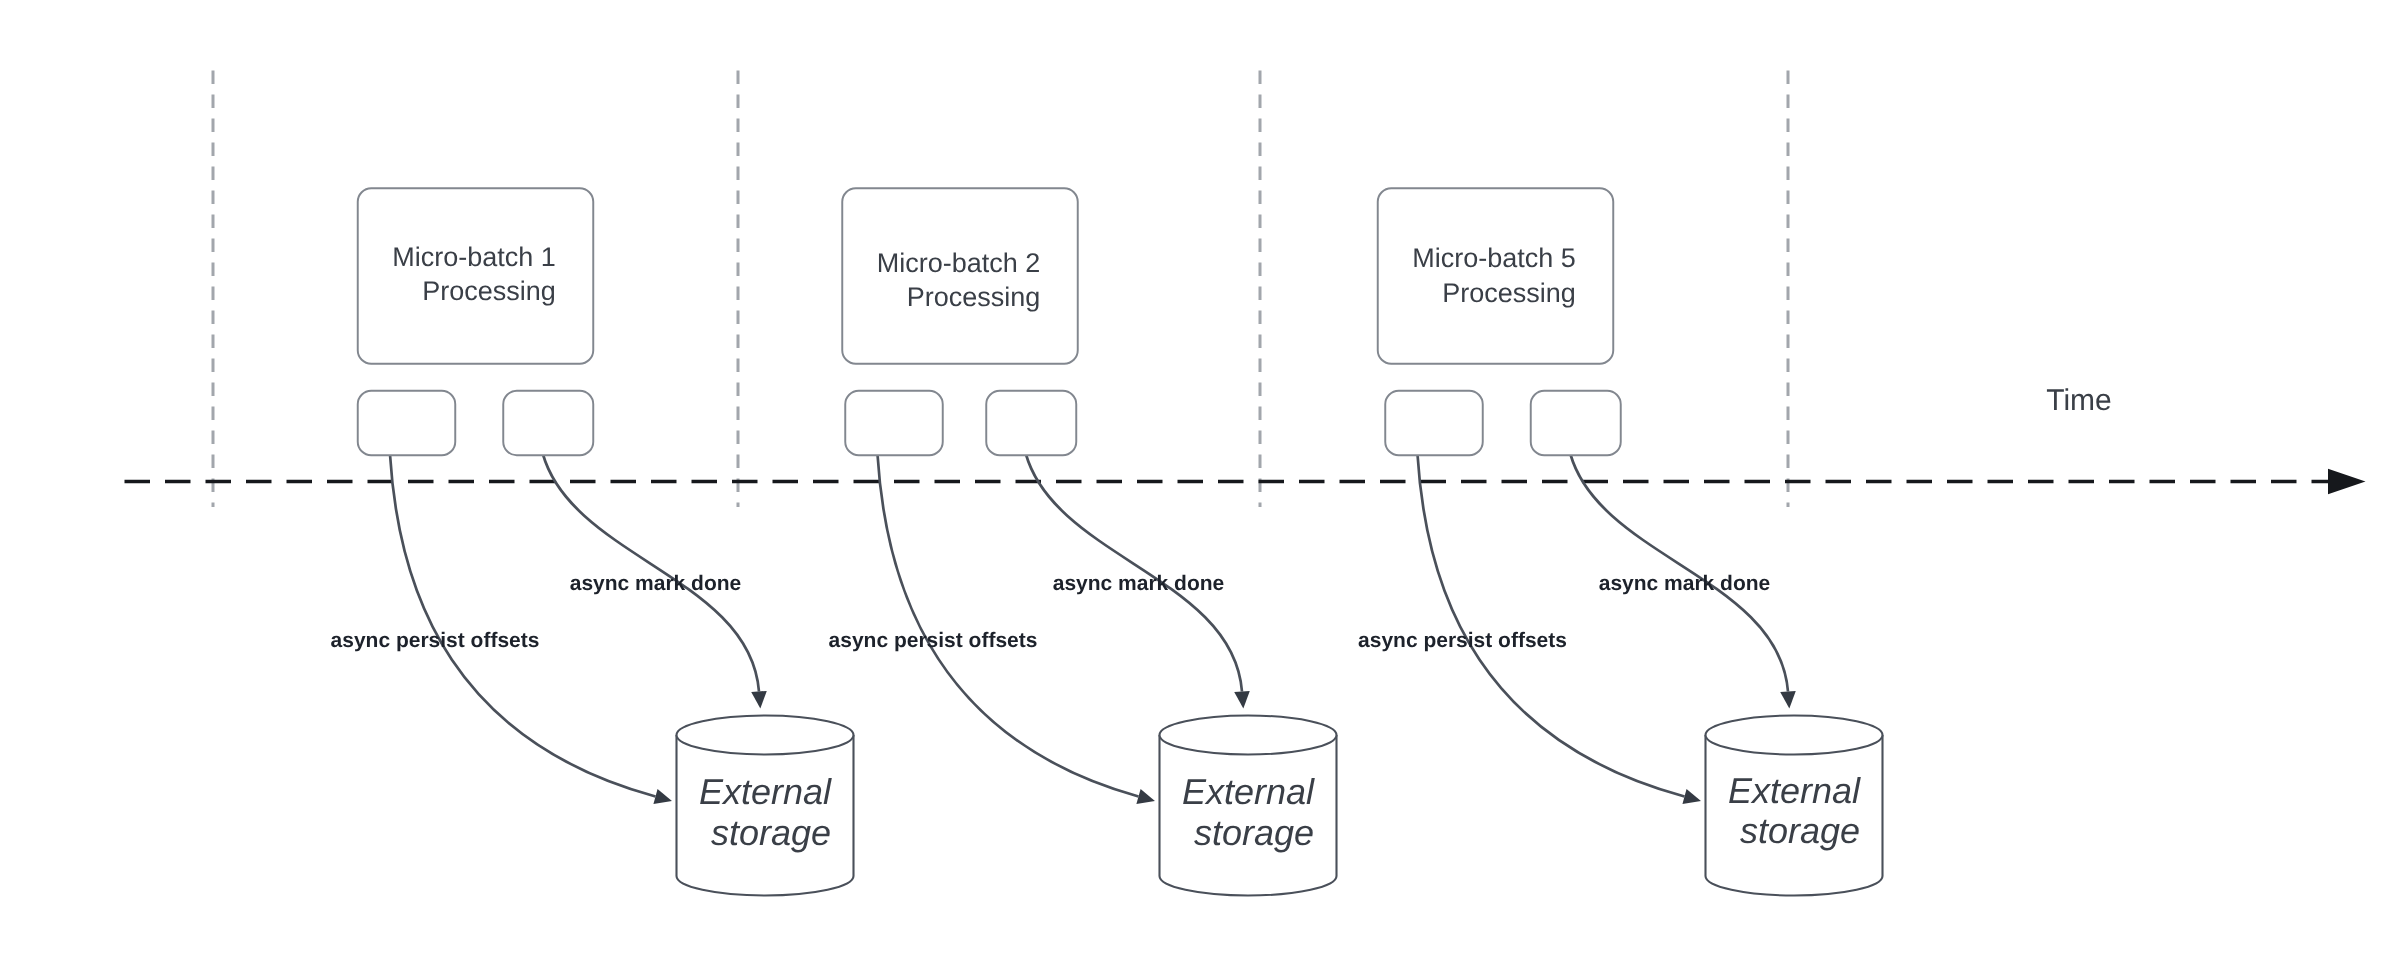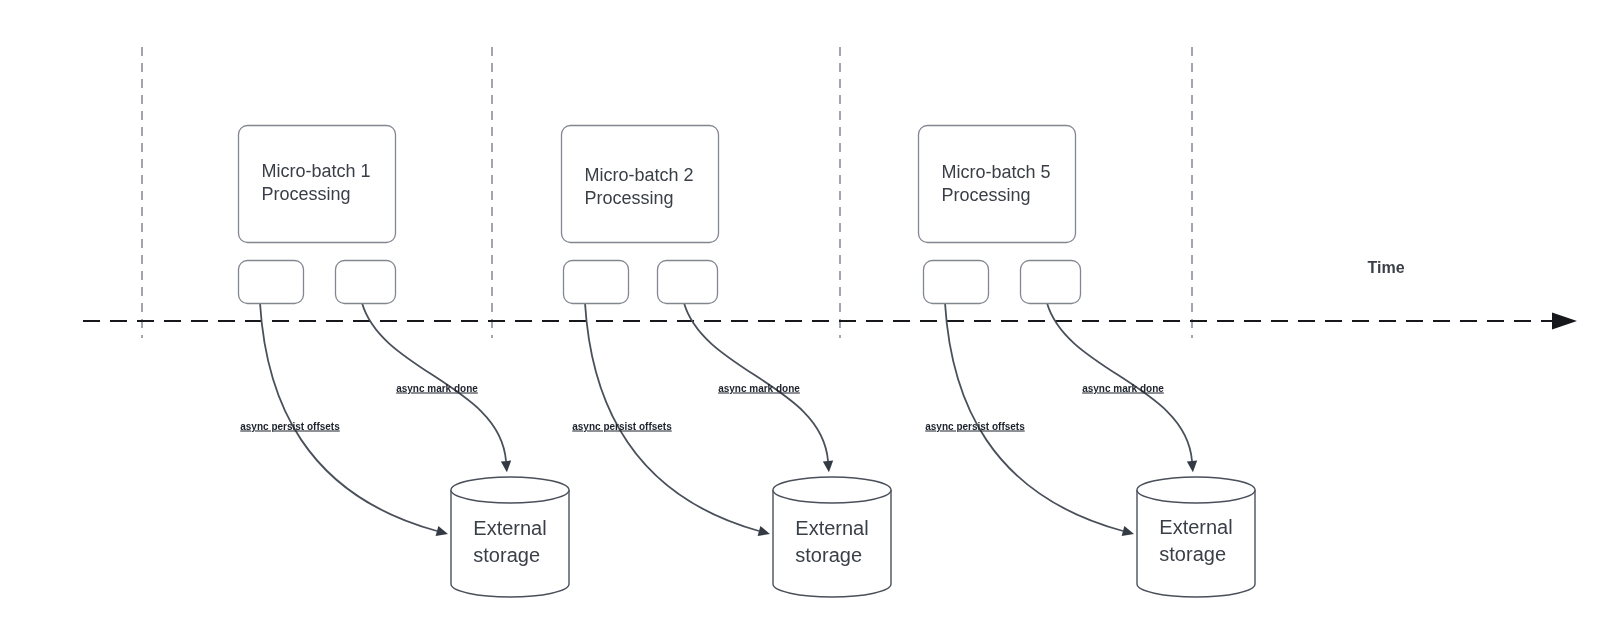--- a/index.html
+++ b/index.html
@@ -23,26 +23,26 @@
   .stage svg{position:absolute;left:0;top:0;}
   .guide{stroke:var(--guide-line);stroke-width:2;stroke-dasharray:9 7;fill:none;}
   .axis{stroke:var(--axis-line);stroke-width:2.2;stroke-dasharray:17 10;fill:none;}
   .axis-head{fill:var(--axis-line);stroke:none;}
   .shape{fill:#ffffff;stroke:var(--shape-border);stroke-width:1.3;}
   .cyl{fill:#ffffff;stroke:var(--connector);stroke-width:1.4;}
   .conn{fill:none;stroke:var(--connector);stroke-width:1.8;}
   .ah{fill:var(--arrowhead);stroke:none;}
   .txt{
     position:absolute;transform:translate(-50%,-50%);
-    color:var(--text-primary);text-align:left;white-space:nowrap;
+    color:var(--text-primary);text-align:right;white-space:nowrap;
   }
   .box-label{font-size:18px;line-height:23px;}
-  .store-label{font-size:20px;line-height:27px;}
-  .conn-label{font-size:10px;font-weight:bold;color:var(--text-label-bold);text-decoration:underline;}
-  .time-label{font-size:16px;font-weight:bold;}
+  .store-label{font-size:24px;line-height:27px;font-style:italic;}
+  .conn-label{font-size:14px;font-weight:bold;color:var(--text-label-bold);}
+  .time-label{font-size:20px;}
 </style>
 </head>
 <body>
 
 <div class="stage">
 
   <svg width="1600" height="642" viewBox="0 0 1600 642">
     <defs>
       <marker id="ah" viewBox="0 0 12 12" refX="1" refY="6" markerWidth="13" markerHeight="13" orient="auto" markerUnits="userSpaceOnUse">
         <path d="M1,1.2 L11.5,6 L1,10.8 Z" class="ah"></path>

